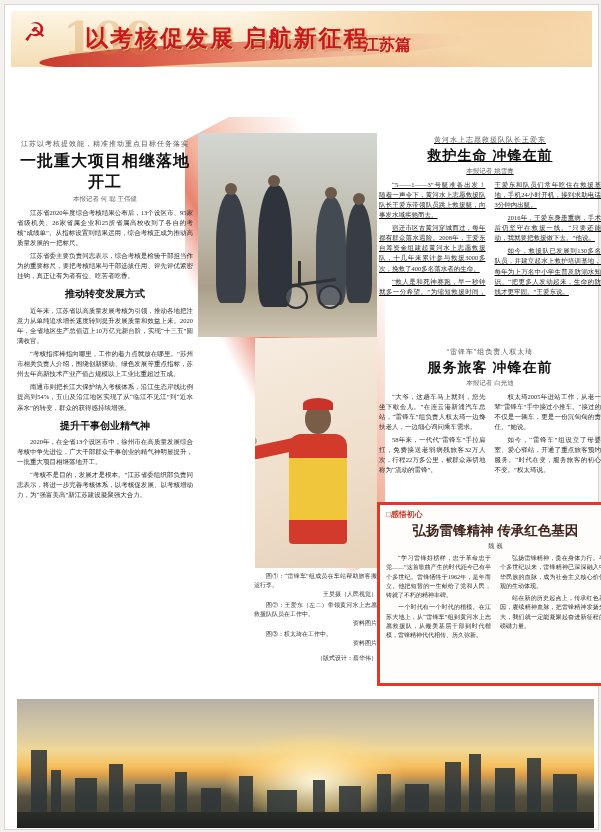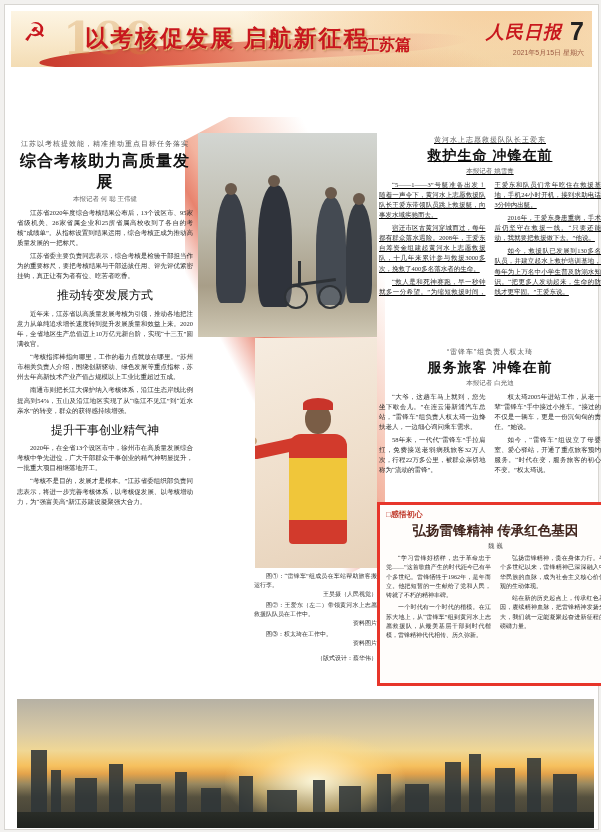--- a/index.html
+++ b/index.html
@@ -38,21 +38,21 @@
   .band{position:absolute;left:-110px;top:120px;width:460px;height:200px;transform:rotate(62deg);opacity:.75;
         background:linear-gradient(180deg,rgba(247,205,190,0) 0%,#f7cdbe 30%,#ef9a7f 55%,#e05a3e 68%,rgba(224,90,62,0) 88%);}
 
   
   .kicker{font-size:7px;color:#555;text-align:center;letter-spacing:1px;}
   .headline{font-weight:900;text-align:center;color:#111;margin:2px 0;}
   .byline{font-size:6.5px;color:#666;text-align:center;margin:2px 0 4px;}
   .bodytext{font-size:6.5px;line-height:1.55;color:#2a2a2a;text-align:justify;
             font-family:"Liberation Serif",serif;overflow:hidden;}
   .bodytext p{margin:0 0 3px;text-indent:2em;}
-  .subhead{font-size:12px;font-weight:normal;text-align:center;color:#111;margin:5px 0 4px;
+  .subhead{font-size:10px;font-weight:bold;text-align:center;color:#111;margin:5px 0 4px;
            font-family:"Liberation Sans",sans-serif;}
   .cols2{column-count:2;column-gap:9px;}
 
   .left-article{position:absolute;left:12px;top:134px;width:176px;z-index:1;}
   .left-col1{height:496px;}
   .left-col2{position:absolute;left:190px;top:412px;width:57px;height:276px;z-index:1;}
 
   .right-a{position:absolute;left:374px;top:130px;width:222px;z-index:1;text-decoration:underline;}
   .right-a-body{height:166px;}
   .right-b{position:absolute;left:374px;top:342px;width:222px;z-index:1;}
@@ -112,34 +112,30 @@
 <div class="paper">
 
   <div class="banner">
     <div class="swoosh"></div>
     <div class="swoosh2"></div>
     <div class="ribbon"></div>
     <div class="emblem">☭</div>
     <div class="ghost100">100</div>
     <div class="banner-title">以考核促发展  启航新征程</div>
     <div class="banner-tag">江苏篇</div>
-    <div class="masthead">
-      <span class="masthead-name">人民日报</span><span class="page-num">7</span>
-      <div class="date-line">2021年5月15日 星期六</div>
-    </div>
   </div>
 
 
   <div class="mid-deco">
     <div class="band"></div>
   </div>
 
   <div class="left-article">
     <div class="kicker">江苏以考核提效能，精准推动重点目标任务落实</div>
-    <div class="headline" style="font-size:16px;letter-spacing:1px;">综合考核助力高质量发展</div>
+    <div class="headline" style="font-size:16px;letter-spacing:1px;">一批重大项目相继落地开工</div>
     <div class="byline">本报记者 何 聪 王伟健</div>
     <div class="bodytext left-col1">
       <p>江苏省2020年度综合考核结果公布后，13个设区市、95家省级机关、26家省属企业和25所省属高校收到了各自的考核“成绩单”。从指标设置到结果运用，综合考核正成为推动高质量发展的一把标尺。</p>
       <p>江苏省委主要负责同志表示，综合考核是检验干部担当作为的重要标尺，要把考核结果与干部选拔任用、评先评优紧密挂钩，真正让有为者有位、吃苦者吃香。</p>
       <div class="subhead">推动转变发展方式</div>
       <p>近年来，江苏省以高质量发展考核为引领，推动各地把注意力从单纯追求增长速度转到提升发展质量和效益上来。2020年，全省地区生产总值迈上10万亿元新台阶，实现“十三五”圆满收官。</p>
       <p>“考核指挥棒指向哪里，工作的着力点就放在哪里。”苏州市相关负责人介绍，围绕创新驱动、绿色发展等重点指标，苏州去年高新技术产业产值占规模以上工业比重超过五成。</p>
       <p>南通市则把长江大保护纳入考核体系，沿江生态岸线比例提高到54%，五山及沿江地区实现了从“临江不见江”到“近水亲水”的转变，群众的获得感持续增强。</p>
       <div class="subhead">提升干事创业精气神</div>
       <p>2020年，在全省13个设区市中，徐州市在高质量发展综合考核中争先进位，广大干部群众干事创业的精气神明显提升，一批重大项目相继落地开工。</p>

